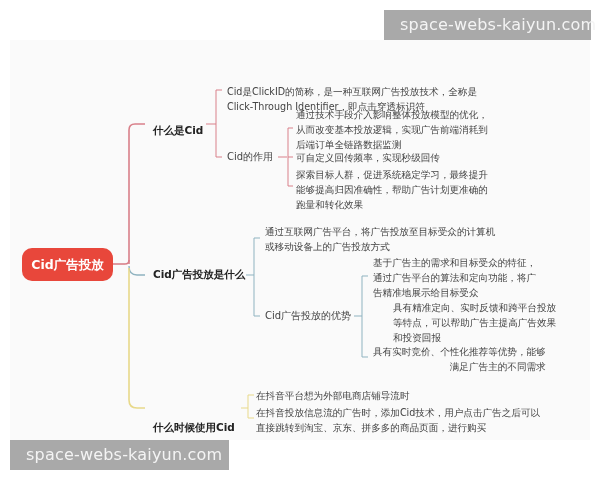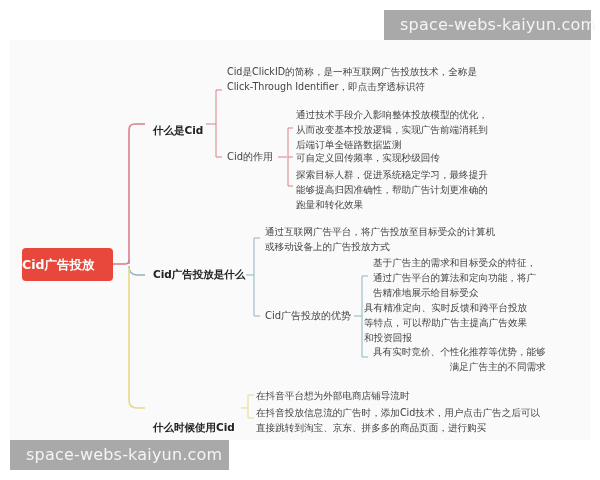--- a/index.html
+++ b/index.html
@@ -17,22 +17,22 @@
       position: absolute; background: #a9a9a9; color: #f4f4f4;
       font-family: "DejaVu Sans", "Liberation Sans", sans-serif;
       font-size: 16px; line-height: 30px; padding: 0 16px; white-space: nowrap;
       letter-spacing: 0.2px;
     }
     .wm-top { left: 384px; top: 10px; width: 175px; height: 30px; }
     .wm-bottom { left: 10px; top: 440px; width: 187px; height: 30px; }
     svg.lines { position: absolute; left: 0; top: 0; width: 600px; height: 480px; }
     .root {
       position: absolute; left: 22px; top: 248px; width: 91px; height: 33px;
-      background: #e8473b; color: #ffffff; border-radius: 4px;
-      font-size: 12.5px; font-weight: bold; text-align: left; line-height: 33px;
+      background: #e8473b; color: #ffffff; border-radius: 10px;
+      font-size: 12.5px; font-weight: bold; text-align: center; line-height: 33px;
     }
     .branch {
       position: absolute; font-size: 10.5px; font-weight: bold; color: #222;
       white-space: nowrap;
     }
     .sub {
       position: absolute; font-size: 10px; color: #444; white-space: nowrap;
     }
     .leaf {
       position: absolute; font-size: 9.6px; color: #444; line-height: 15px;
@@ -69,21 +69,21 @@
 
   <path d="M241 408 L248 408" stroke="#e8d98a" stroke-width="1" fill="none"></path>
   <path d="M254 395 L248 395 L248 418 L254 418" stroke="#e8d98a" stroke-width="1" fill="none"></path>
 </svg>
 
 <div class="watermark wm-top">space-webs-kaiyun.com</div>
 
 <div class="root">Cid广告投放</div>
 
 <div class="branch" style="left:153px; top:117px;margin-top:7px;">什么是Cid</div>
-<div class="leaf" style="left:227px; top:64px;">
+<div class="leaf" style="left:227px; top:84px;">
   <div>Cid是ClickID的简称，是一种互联网广告投放技术，全称是</div>
   <div>Click-Through Identifier，即点击穿透标识符</div>
 </div>
 <div class="sub" style="left:227px; top:150px;">Cid的作用</div>
 <div class="leaf" style="left:296px; top:107px;">
   <div>通过技术手段介入影响整体投放模型的优化，</div>
   <div>从而改变基本投放逻辑，实现广告前端消耗到</div>
   <div>后端订单全链路数据监测</div>
 </div>
 <div class="leaf" style="left:296px; top:150px;">
@@ -99,21 +99,21 @@
 <div class="leaf" style="left:265px; top:224px;">
   <div>通过互联网广告平台，将广告投放至目标受众的计算机</div>
   <div>或移动设备上的广告投放方式</div>
 </div>
 <div class="sub" style="left:265px; top:309px;">Cid广告投放的优势</div>
 <div class="leaf" style="left:373px; top:255px;">
   <div>基于广告主的需求和目标受众的特征，</div>
   <div>通过广告平台的算法和定向功能，将广</div>
   <div>告精准地展示给目标受众</div>
 </div>
-<div class="leaf" style="left:364px; top:300px;">
+<div class="leaf" style="left:393px; top:300px;">
   <div>具有精准定向、实时反馈和跨平台投放</div>
   <div>等特点，可以帮助广告主提高广告效果</div>
   <div>和投资回报</div>
 </div>
 <div class="leaf" style="left:373px; top:344px;text-align:right;">
   <div>具有实时竞价、个性化推荐等优势，能够</div>
   <div>满足广告主的不同需求</div>
 </div>
 
 <div class="branch" style="left:153px; top:401px;margin-top:20px;">什么时候使用Cid</div>

